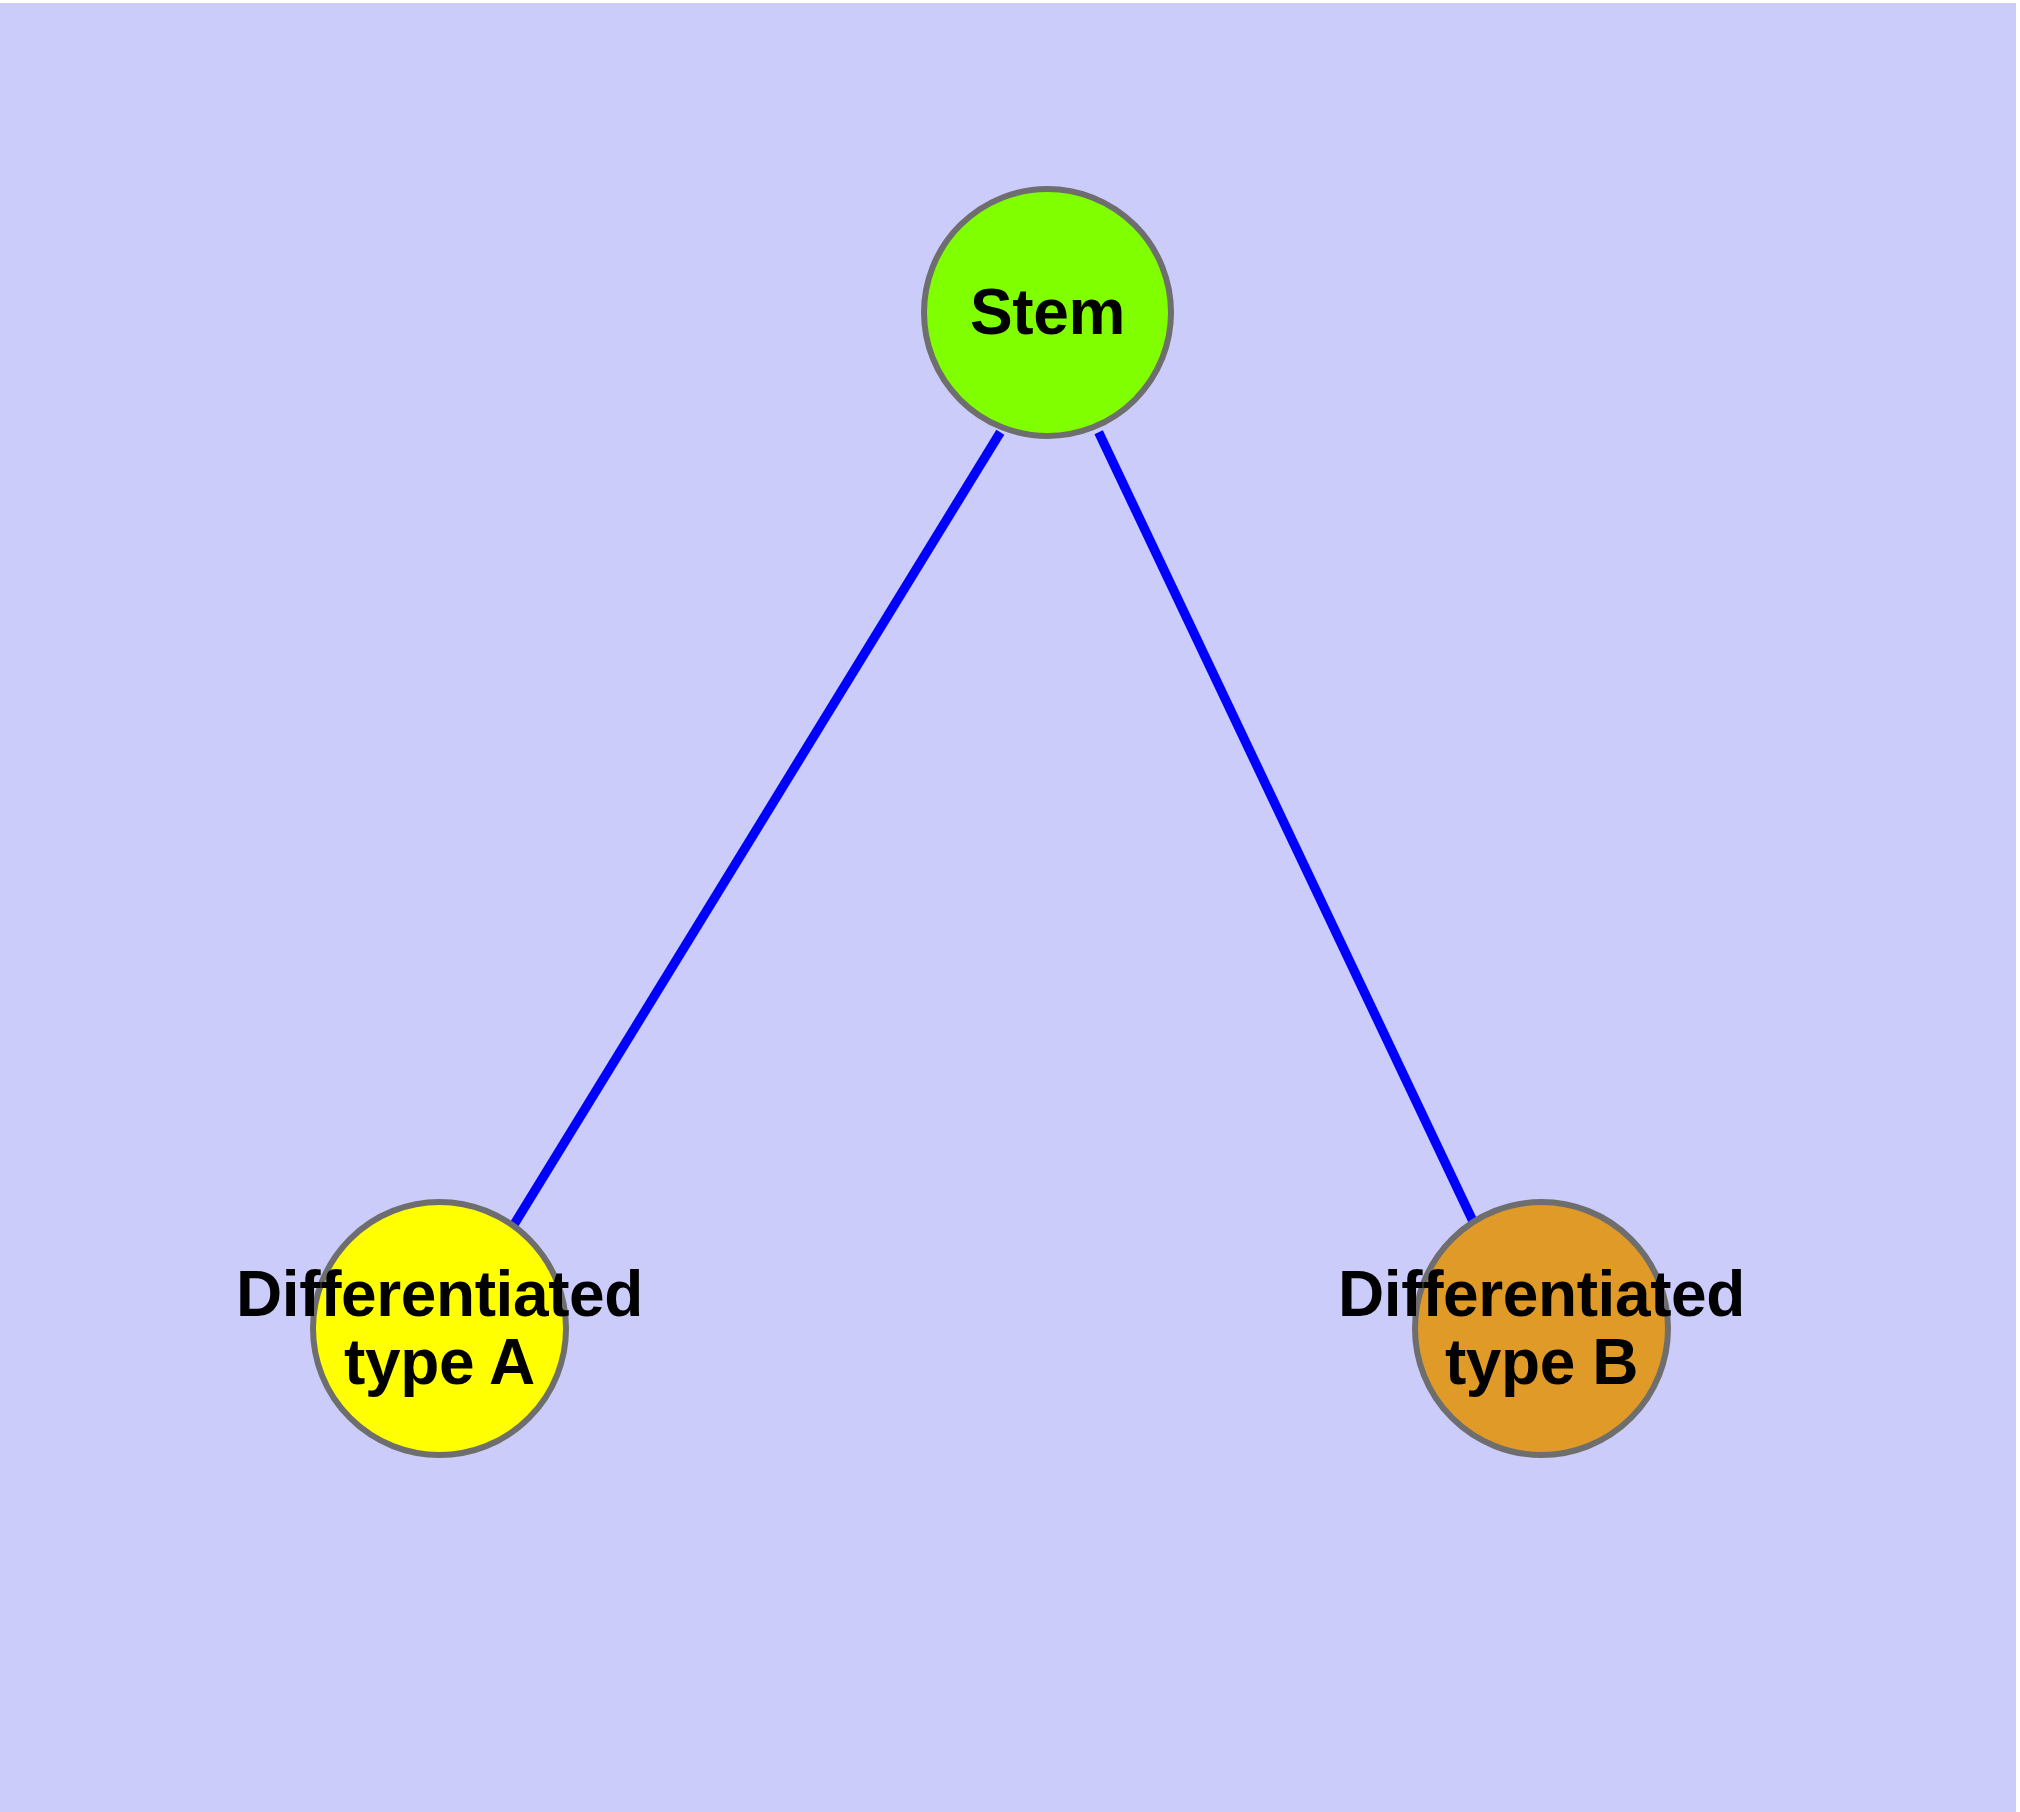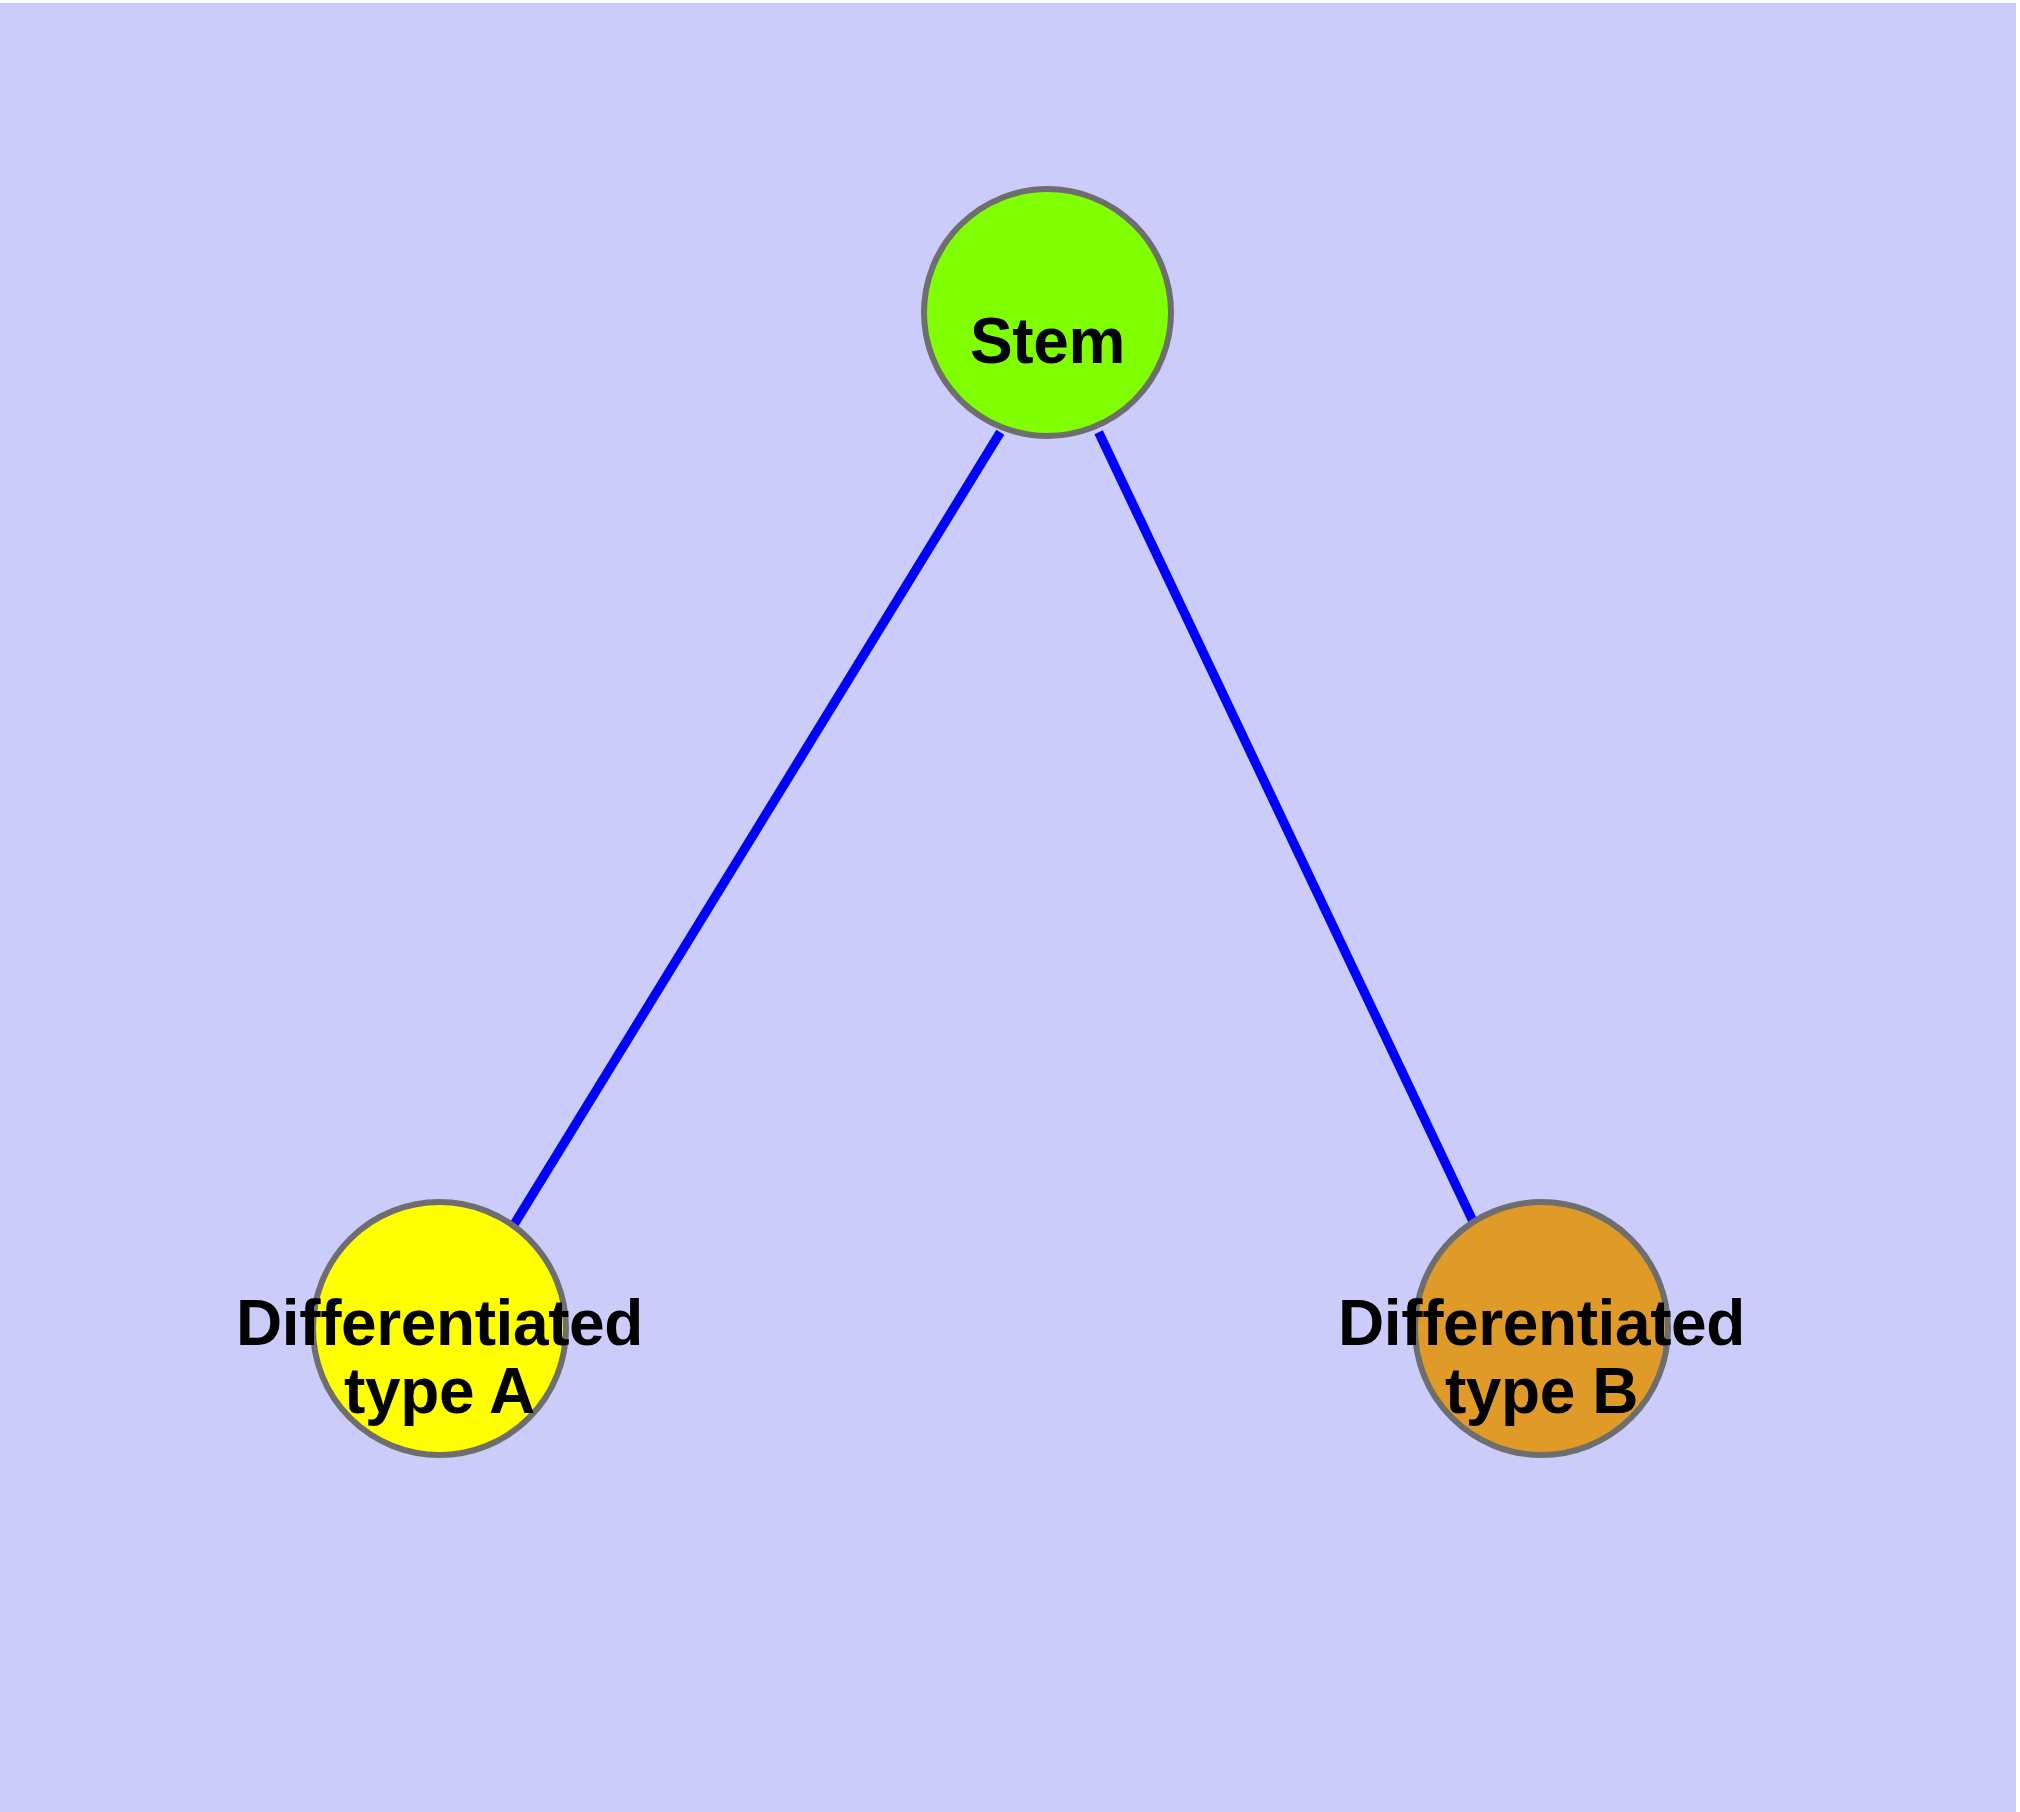--- a/index.html
+++ b/index.html
@@ -59,21 +59,20 @@
   .node-label {
     position: absolute;
     text-align: center;
     color: #000000;
     font-family: "Liberation Sans", sans-serif;
     font-weight: bold;
     white-space: pre;
     line-height: 1.06;
     letter-spacing: -0.4px;
     pointer-events: none;
-    margin-top: 29px;
   }
 </style>
 </head>
 <body>
 
 <div id="graph-canvas" style="background: rgb(255, 255, 255);">
 
   <div id="plot-plane" style="background: rgb(204, 204, 251);"></div>
 
   <svg id="edge-layer" viewBox="0 0 2384 2138" width="2021" height="1812" xmlns="http://www.w3.org/2000/svg">

